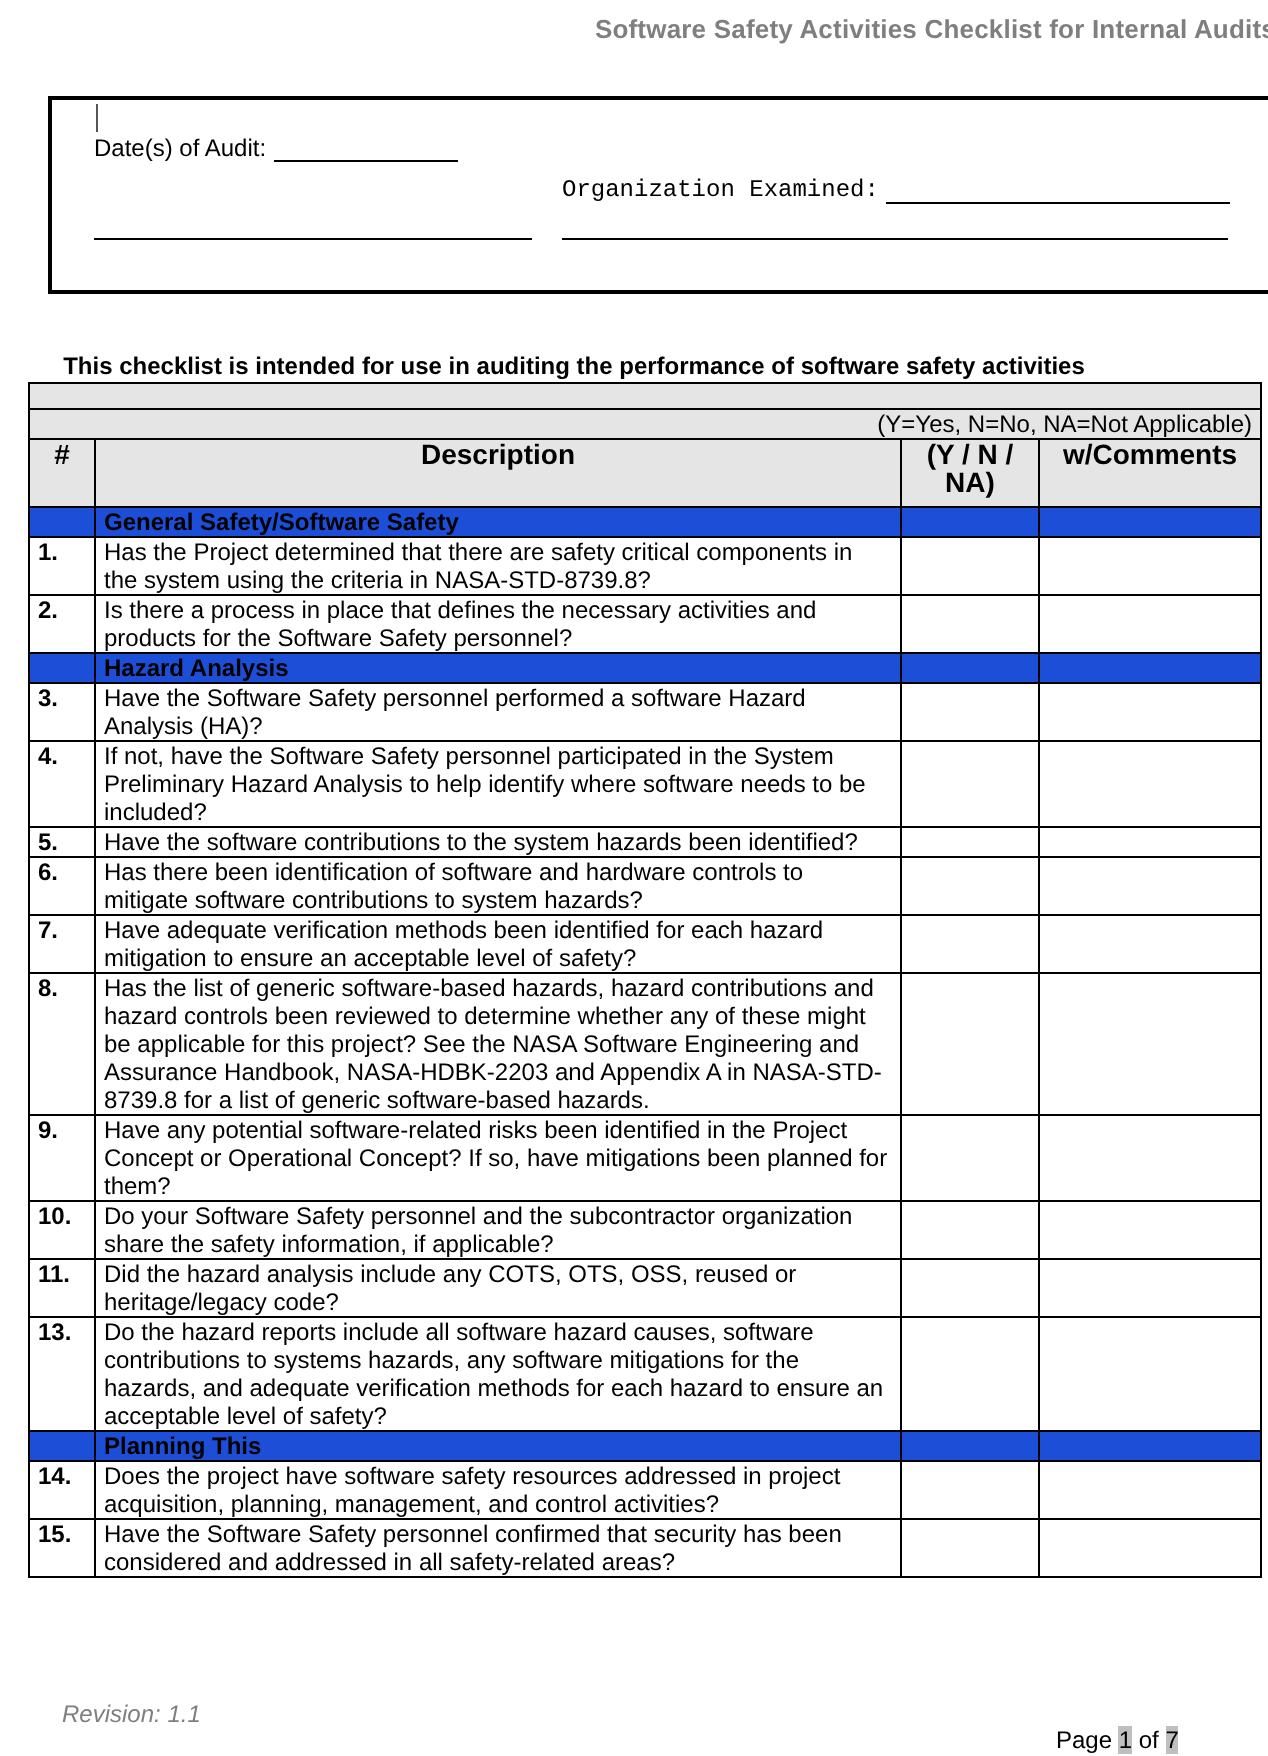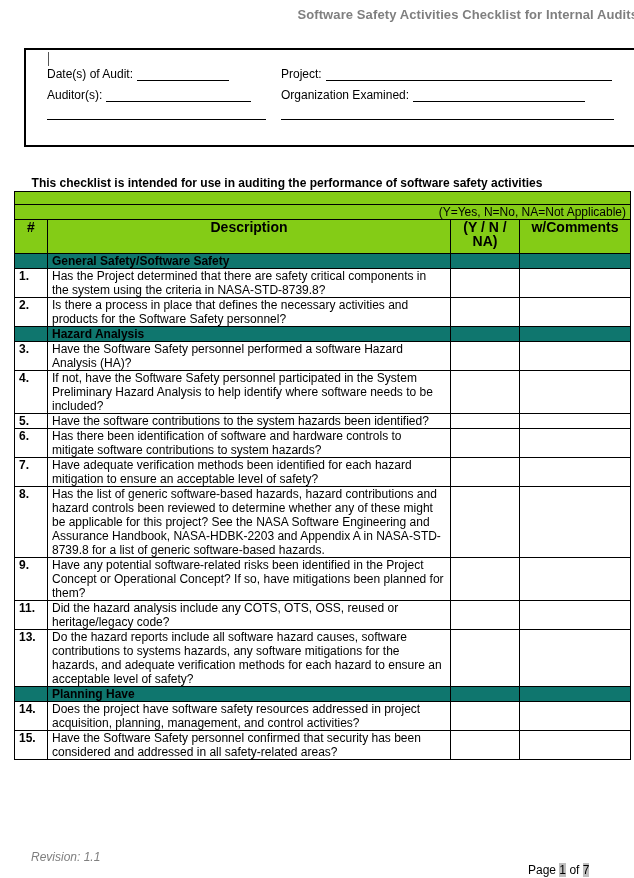--- a/index.html
+++ b/index.html
@@ -24,51 +24,43 @@
     position: absolute; left: 0; width: 574px; top: 176px; text-align: center;
     font-size: 12px; font-weight: bold;
   }
   table.checklist {
     position: absolute; left: 14px; top: 191px; width: 616px;
     border-collapse: collapse; table-layout: fixed; font-size: 12px;
   }
   table.checklist td, table.checklist th {
     border: 1px solid #000; padding: 0 4px; vertical-align: top; line-height: 14px;
   }
-  .blue td, .blue th { background: #84cc16; }
+  .blue td, .blue th { background: #e5e5e5; }
   .legend-row td { text-align: right; padding-right: 5px; height: 13px; }
   .blank-row td { height: 12px; }
   th.hdr { font-size: 14px; font-weight: bold; text-align: center; padding-top: 1px; height: 33px; line-height: 16px; }
-  .section td { background: #0f766e; font-weight: bold; height: 13px; }
+  .section td { background: #1d4ed8; font-weight: bold; height: 13px; }
   td.num { font-weight: bold; text-align: left; padding-left: 5px; }
   td.desc { padding-left: 6px; margin-left: 22px; }
   .footer-rev { position: absolute; left: 31px; top: 850px; font-size: 12px; color: #7f7f7f; font-style: italic; }
   .footer-page { position: absolute; left: 528px; top: 863px; font-size: 12px; color: #000000; }
   .footer-page .hl { background: #bfbfbf; }
 </style>
 </head>
 <body>
 
 <div class="doc-title">Software Safety Activities Checklist for Internal Audits</div>
 
 <div class="info-box">
   <div class="cursor"></div>
   <div class="field" style="left:21px; top:17px;">
     <span>Date(s) of Audit:</span>
     <span class="line" style="width:92px;"></span>
   </div>
-  <div class="field" style="left:255px; top:17px;">
-    <span>Project:</span>
-    <span class="line" style="width:286px;"></span>
-  </div>
-  <div class="field" style="left:21px; top:38px;">
-    <span>Auditor(s):</span>
-    <span class="line" style="width:145px;"></span>
-  </div>
-  <div class="field" style="left:255px; top:38px;">
+  <div class="field" style="left:255px; top:38px;font-family:Liberation Mono, monospace;">
     <span>Organization Examined:</span>
     <span class="line" style="width:172px;"></span>
   </div>
   <div class="blank-line" style="left:21px; top:69px; width:219px;"></div>
   <div class="blank-line" style="left:255px; top:69px; width:333px;"></div>
 </div>
 
 <div class="caption">This checklist is intended for use in auditing the performance of software safety activities</div>
 
 <table class="checklist">
@@ -151,34 +143,40 @@
         <td></td>
         <td></td>
       </tr>
       <tr>
         <td class="num">9.</td>
         <td class="desc">Have any potential software-related risks been identified in the Project Concept or Operational Concept? If so, have mitigations been planned for them?</td>
         <td></td>
         <td></td>
       </tr>
       <tr>
+        <td class="num">10.</td>
+        <td class="desc">Do your Software Safety personnel and the subcontractor organization share the safety information, if applicable?</td>
+        <td></td>
+        <td></td>
+      </tr>
+      <tr>
         <td class="num">11.</td>
         <td class="desc">Did the hazard analysis include any COTS, OTS, OSS, reused or heritage/legacy code?</td>
         <td></td>
         <td></td>
       </tr>
       <tr>
         <td class="num">13.</td>
         <td class="desc">Do the hazard reports include all software hazard causes, software contributions to systems hazards, any software mitigations for the hazards, and adequate verification methods for each hazard to ensure an acceptable level of safety?</td>
         <td></td>
         <td></td>
       </tr>
       <tr class="section">
         <td></td>
-        <td>Planning Have</td>
+        <td>Planning This</td>
         <td></td>
         <td></td>
       </tr>
       <tr>
         <td class="num">14.</td>
         <td class="desc">Does the project have software safety resources addressed in project acquisition, planning, management, and control activities?</td>
         <td></td>
         <td></td>
       </tr>
       <tr>

